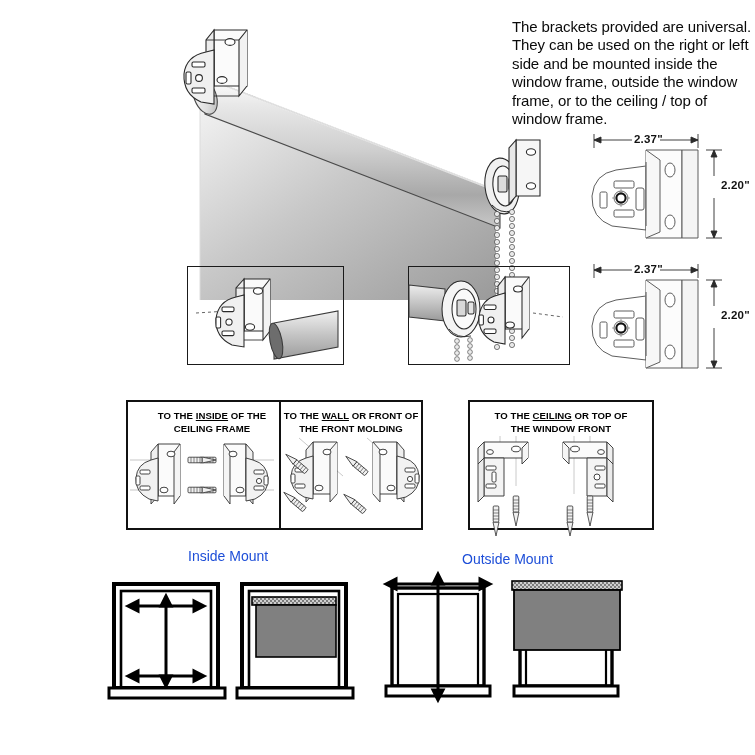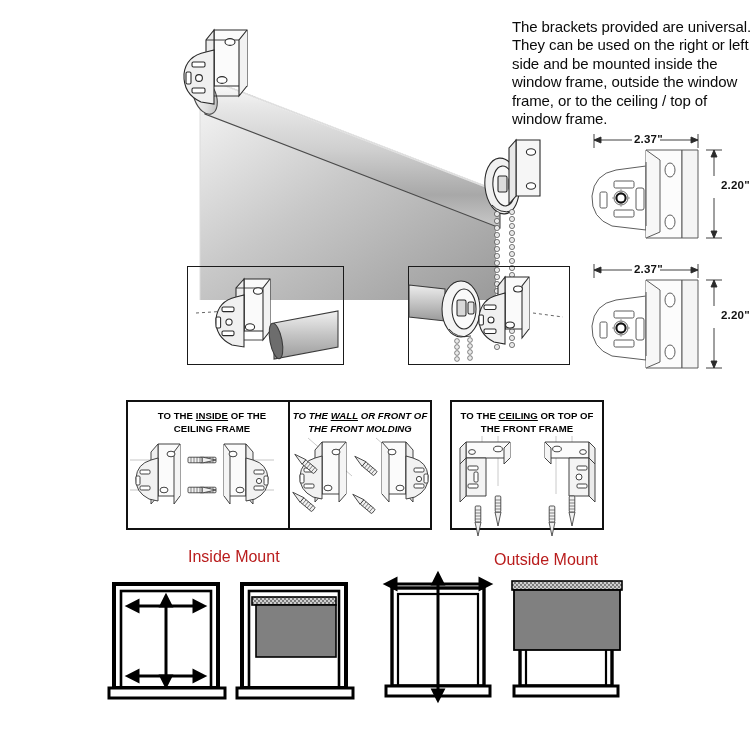--- a/index.html
+++ b/index.html
@@ -60,22 +60,22 @@
   }
 
   
   .mount-panel {
     position: absolute;
     border: 2.2px solid #111111;
     background: #ffffff;
     box-sizing: border-box;
   }
   #panel-inside  { left: 126px; top: 400px; width: 172px; height: 130px; padding-left: 36px; }
-  #panel-wall    { left: 288px; top: 400px; width: 144px; height: 130px; font-style: italic; }
-  #panel-ceiling { left: 450px; top: 400px; width: 154px; height: 130px; }
+  #panel-wall    { left: 279px; top: 400px; width: 144px; height: 130px; }
+  #panel-ceiling { left: 468px; top: 400px; width: 186px; height: 130px; }
   .panel-title {
     position: absolute;
     top: 7px;
     left: 0;
     right: 0;
     text-align: center;
     font-size: 9.6px;
     font-weight: bold;
     line-height: 13px;
     color: #000;
@@ -83,26 +83,26 @@
   }
   .panel-title u { text-decoration: underline; text-underline-offset: 1px; }
   .panel-art {
     position: absolute;
     left: 0; top: 32px; right: 0; bottom: 2px;
   }
 
   
   .mount-head {
     position: absolute;
-    font-size: 16px;
-    color: #b91c1c;
+    font-size: 14px;
+    color: #1d4ed8;
     white-space: nowrap;
   }
   #head-inside  { left: 188px; top: 548px; }
-  #head-outside { left: 462px; top: 551px; margin-left: 32px; }
+  #head-outside { left: 462px; top: 551px; }
   .window-fig { position: absolute; }
   #fig-in-a  { left: 108px; top: 578px; width: 120px; height: 125px; }
   #fig-in-b  { left: 236px; top: 578px; width: 120px; height: 125px; }
   #fig-out-a { left: 378px; top: 570px; width: 120px; height: 133px; }
   #fig-out-b { left: 506px; top: 570px; width: 122px; height: 133px; }
 
   svg { display: block; overflow: visible; }
 </style>
 </head>
 <body>
@@ -521,21 +521,21 @@
             <path d="M75 65.2 L75 70.8 M78 65.2 L78 70.8 M81 65.2 L81 70.8 M84 65.2 L84 70.8" stroke-width="0.6"></path>
           </g>
         </g>
       </svg>
     </div>
   </div>
 
   <div class="mount-panel" id="panel-ceiling">
     <div class="panel-title">
       <span>TO THE </span><u>CEILING</u><span> OR TOP OF</span><br>
-      <span>THE FRONT FRAME</span>
+      <span>THE WINDOW FRONT</span>
     </div>
     <div class="panel-art">
       <svg width="151" height="94" viewBox="0 0 151 94">
 
         <g stroke="#bdbdbd" stroke-width="0.8">
           <path d="M30 2 L30 60"></path>
             <path d="M46 2 L46 52"></path>
           <path d="M104 2 L104 60"></path>
             <path d="M120 2 L120 52"></path>
         </g>

